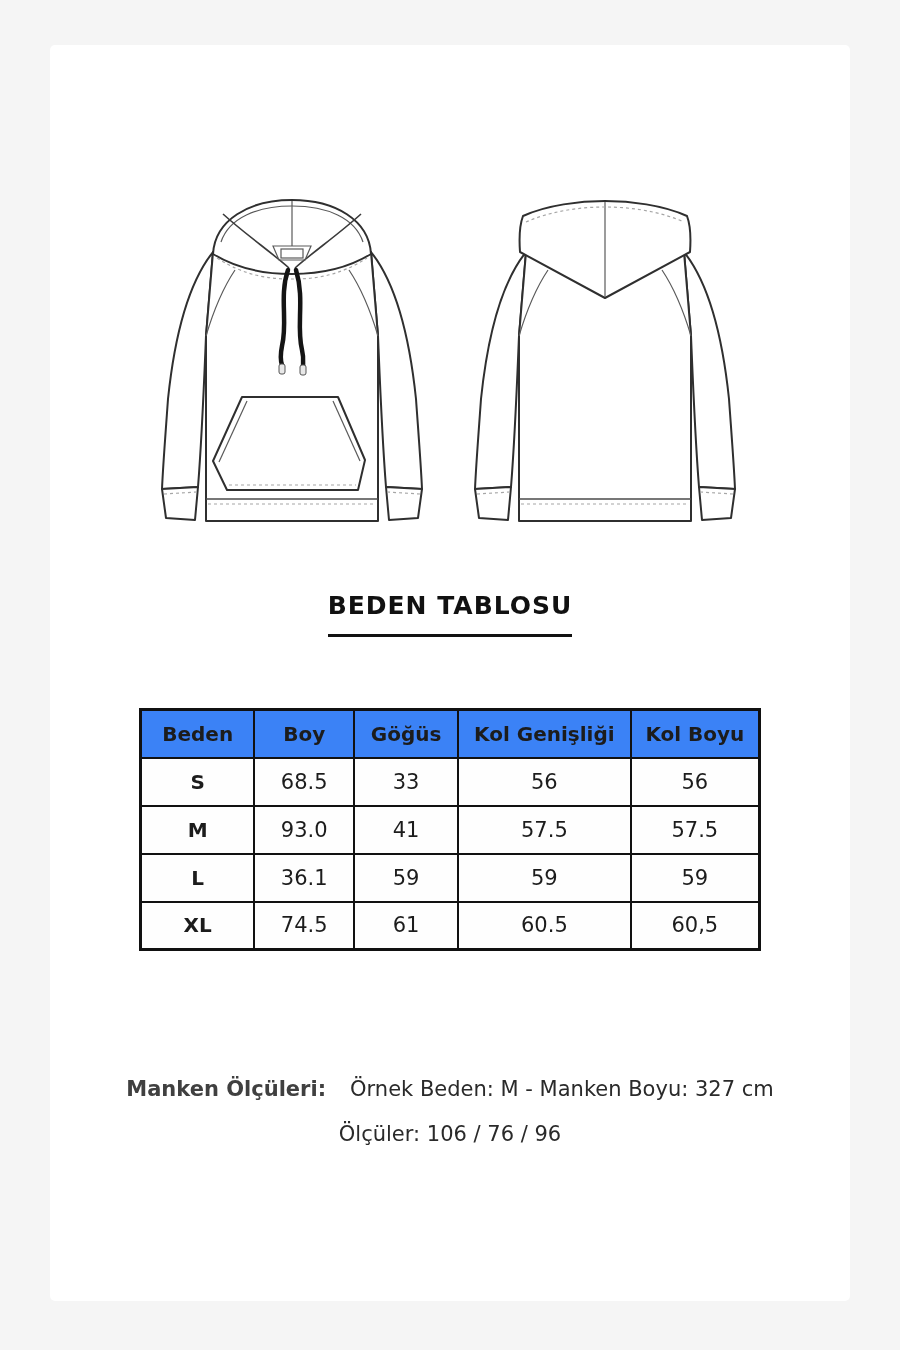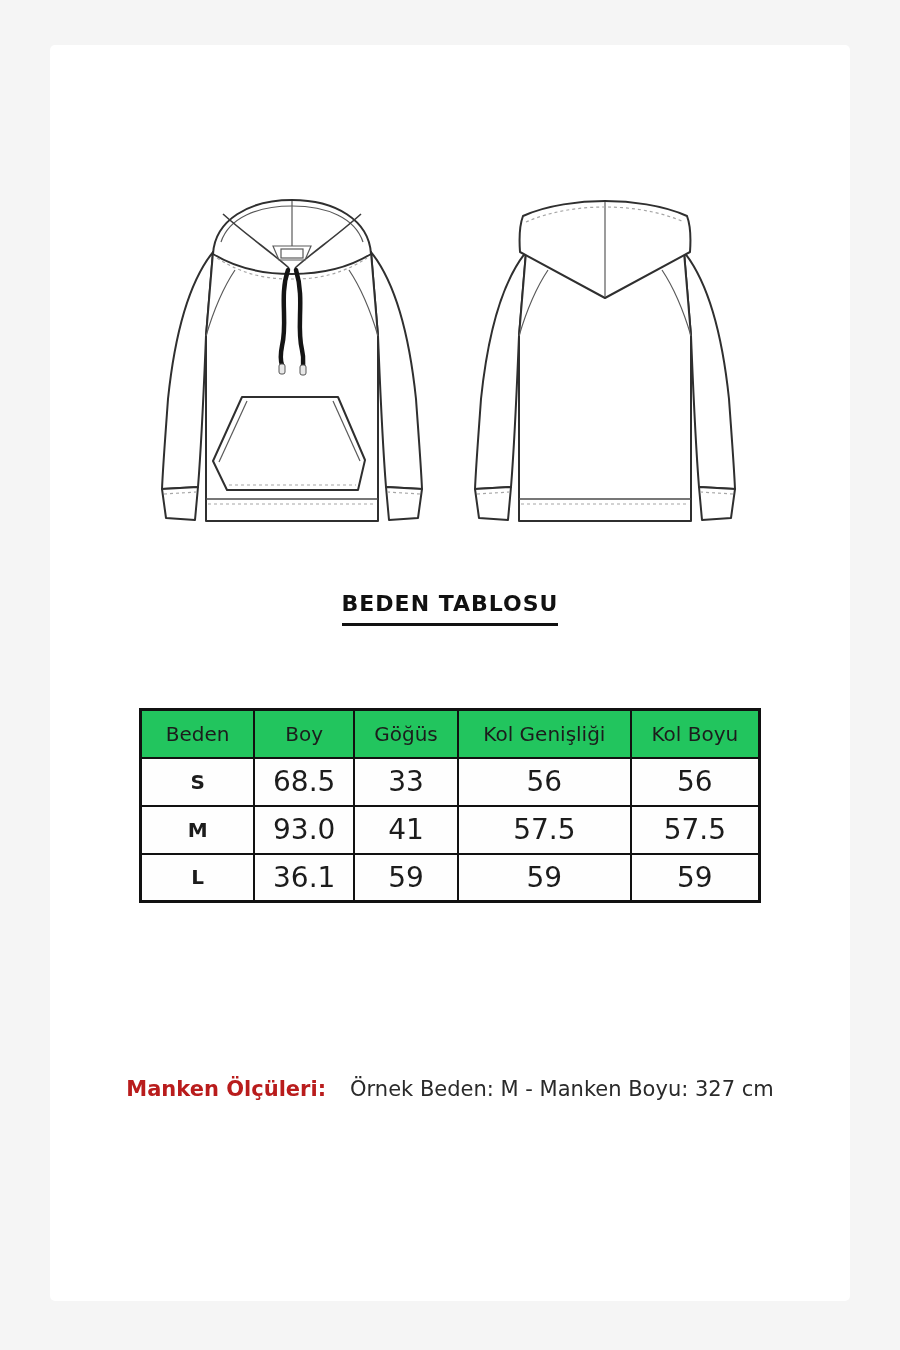--- a/index.html
+++ b/index.html
@@ -18,53 +18,53 @@
   }
   .drawings {
     position:absolute; top:149px; left:0; width:100%;
     display:flex; justify-content:center; gap:30px;
   }
   .drawings svg { display:block; }
 
   .title-wrap { position:absolute; top:546px; left:0; width:100%; text-align:center; }
   .title {
     display:inline-block;
-    font-size:22px; font-weight:bold; letter-spacing:1px;
+    font-size:25px; font-weight:bold; letter-spacing:1px;
     color:#111;
     border-bottom:3px solid #111;
-    padding-bottom:7px;
+    padding-bottom:14px;
   }
 
   .table-wrap { position:absolute; top:663px; left:0; width:100%; display:flex; justify-content:center; }
   table.size-table {
     width:622px;
     border-collapse:collapse;
     table-layout:fixed;
     border:3px solid #111;
   }
   .size-table col.c0 { width:18.4%; }
   .size-table col.c1 { width:16.1%; }
   .size-table col.c2 { width:16.8%; }
   .size-table col.c3 { width:27.9%; }
   .size-table col.c4 { width:20.8%; }
   .size-table th, .size-table td {
     border:2px solid #111;
     height:48px;
     text-align:center; vertical-align:middle;
     font-size:20px;
   }
-  .size-table th { font-weight:normal; background:#22c55e; }
-  .size-table td { font-weight:normal; background:#fefefe; font-size:28px; }
+  .size-table th { font-weight:bold; background:#3b82f6; }
+  .size-table td { font-weight:normal; background:#fefefe; font-size:21px; }
   .size-table td.size-col { font-weight:bold; font-size:20px; }
 
   .model-info {
     position:absolute; top:1022px; left:0; width:100%;
     text-align:center; font-size:21px; line-height:45px; color:#2a2a2a;
   }
-  .model-info .label { font-weight:bold; color:#b91c1c; margin-right:24px; }
+  .model-info .label { font-weight:bold; color:#404040; margin-right:24px; }
 </style>
 </head>
 <body>
 
 <div class="card">
 
   <div class="drawings">
 
     <svg width="280" height="340" viewBox="0 0 280 340">
       <g fill="#ffffff" stroke="#2f2f2f" stroke-width="2" stroke-linejoin="round">
@@ -186,23 +186,33 @@
             <td>57.5</td>
             <td>57.5</td>
           </tr>
           <tr>
             <td class="size-col">L</td>
             <td>36.1</td>
             <td>59</td>
             <td>59</td>
             <td>59</td>
           </tr>
+          <tr>
+            <td class="size-col">XL</td>
+            <td>74.5</td>
+            <td>61</td>
+            <td>60.5</td>
+            <td>60,5</td>
+          </tr>
         </tbody>
     </table>
   </div>
 
   <div class="model-info">
     <div>
       <span class="label">Manken Ölçüleri:</span><span>Örnek Beden: M - Manken Boyu: 327 cm</span>
     </div>
+    <div>
+      <span>Ölçüler: 106 / 76 / 96</span>
+    </div>
   </div>
 
 </div>
 
 </body></html>

